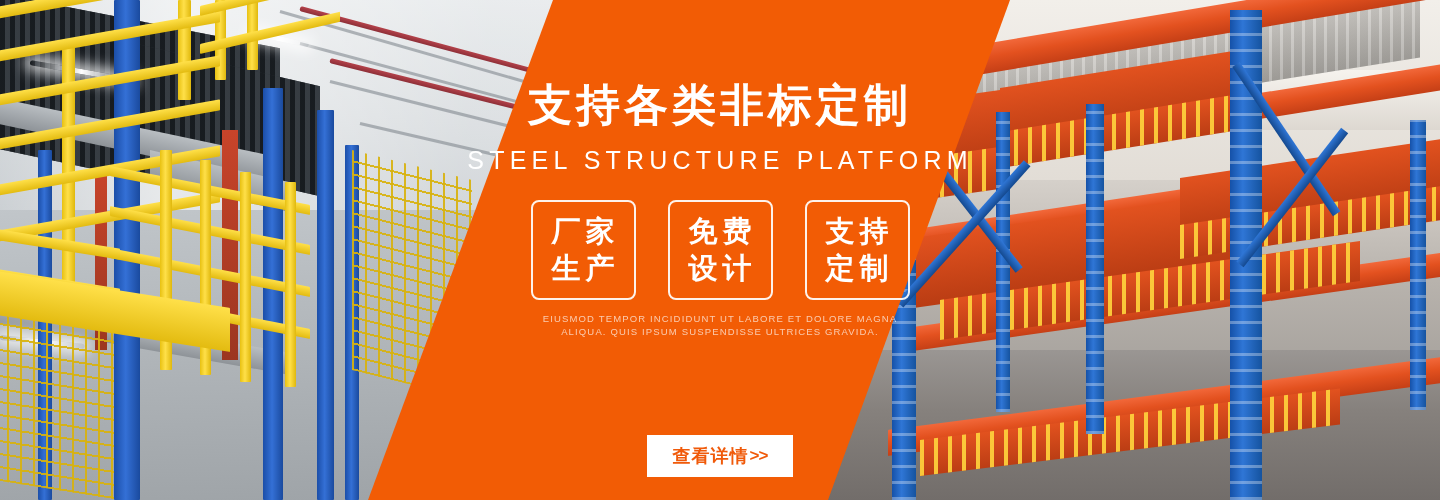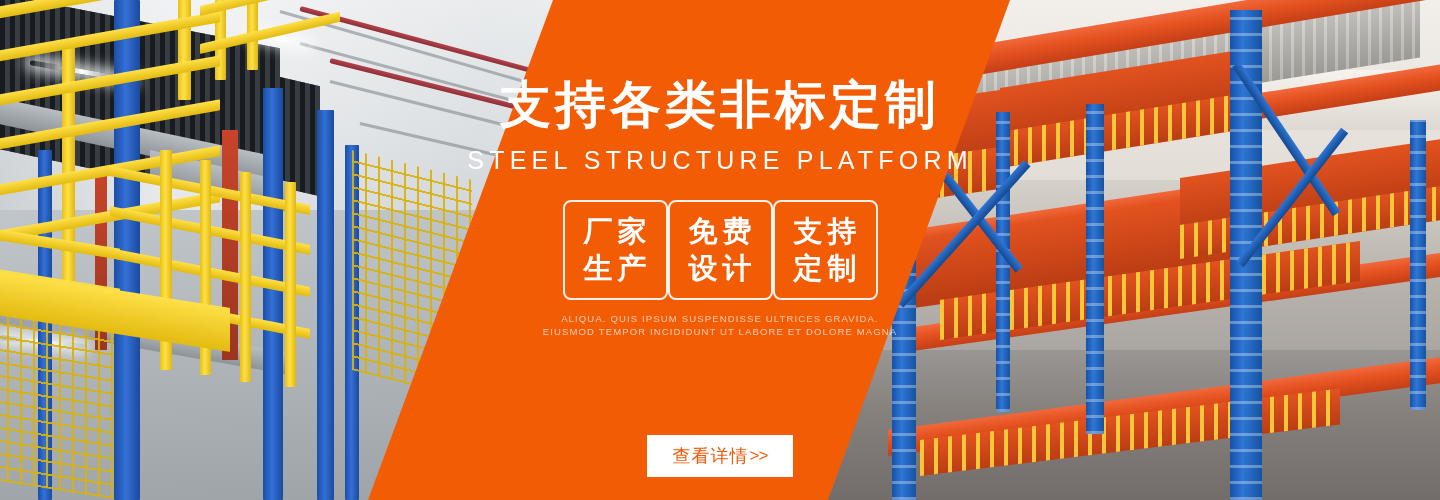--- a/index.html
+++ b/index.html
@@ -159,34 +159,34 @@
     clip-path:polygon(553px 0, 1010px 0, 828px 500px, 368px 500px);
   }
 
   
   .content{
     position:absolute; left:0; top:0; width:1440px; height:500px;
     text-align:center;
   }
   .headline{
     position:absolute; left:440px; top:76px; width:560px;
-    font-size:51px; line-height:58px; font-weight:700; color:#ffffff;
+    font-size:44px; line-height:58px; font-weight:700; color:#ffffff;
     letter-spacing:4px;
     white-space:nowrap;
   }
   .subhead{
     position:absolute; left:440px; top:145px; width:560px;
     font-size:25px; line-height:30px; font-weight:400; color:#ffffff;
     letter-spacing:5.2px;
     white-space:nowrap;
   }
 
   .badges{
     position:absolute; left:440px; top:200px; width:560px;
-    display:flex; justify-content:center; align-items:flex-start; text-align:right;
+    display:flex; justify-content:center; align-items:flex-start; gap:32px;text-align:right;
   }
   .badge{
     width:105px; height:100px;
     border:2px solid rgba(255,255,255,.92);
     border-radius:8px;
     display:flex; flex-direction:column;
     align-items:center; justify-content:center;
     color:#ffffff; font-weight:700;
     font-size:29px; line-height:37px; letter-spacing:5px;
     text-indent:5px;
@@ -201,21 +201,21 @@
   }
 
   .cta-wrap{
     position:absolute; left:440px; top:435px; width:560px;
     display:flex; justify-content:center;
   }
   .cta{
     width:146px; height:42px;
     background:#ffffff;
     color:#f05a0a;
-    font-size:18px; font-weight:400; letter-spacing:1px;
+    font-size:18px; font-weight:700; letter-spacing:1px;
     display:flex; align-items:center; justify-content:center;
     cursor:pointer; border:none;
     font-family:"Liberation Sans","DejaVu Sans",sans-serif;
   }
   .cta .arrows{ font-size:17px; margin-left:1px; letter-spacing:-1px; }
 </style>
 </head>
 <body>
 
 <div class="banner">
@@ -350,22 +350,22 @@
         <span>免费</span>
         <span>设计</span>
       </div>
       <div class="badge">
         <span>支持</span>
         <span>定制</span>
       </div>
     </div>
 
     <div class="lorem">
+      <div>EIUSMOD TEMPOR INCIDIDUNT UT LABORE ET DOLORE MAGNA</div>
       <div>ALIQUA. QUIS IPSUM SUSPENDISSE ULTRICES GRAVIDA.</div>
-      <div>EIUSMOD TEMPOR INCIDIDUNT UT LABORE ET DOLORE MAGNA</div>
     </div>
 
     <div class="cta-wrap">
       <button class="cta">
         <span>查看详情</span>
           <span class="arrows">&gt;&gt;</span>
       </button>
     </div>
 
   </div>

